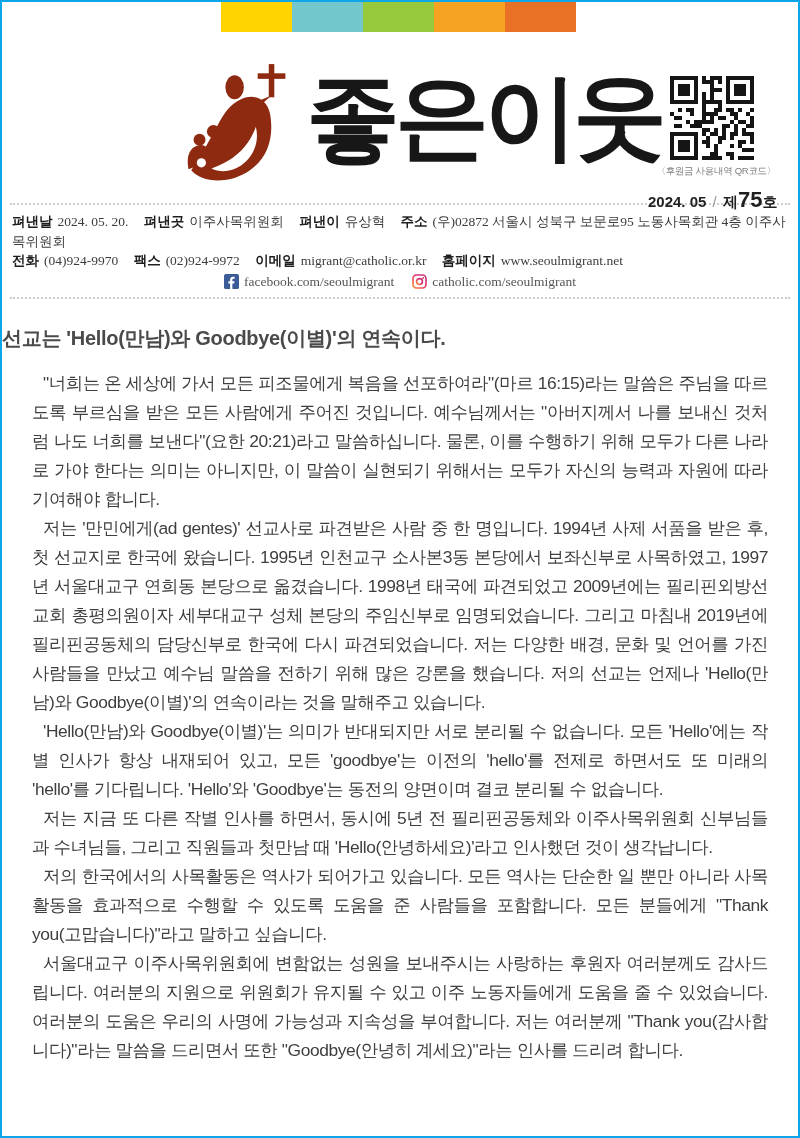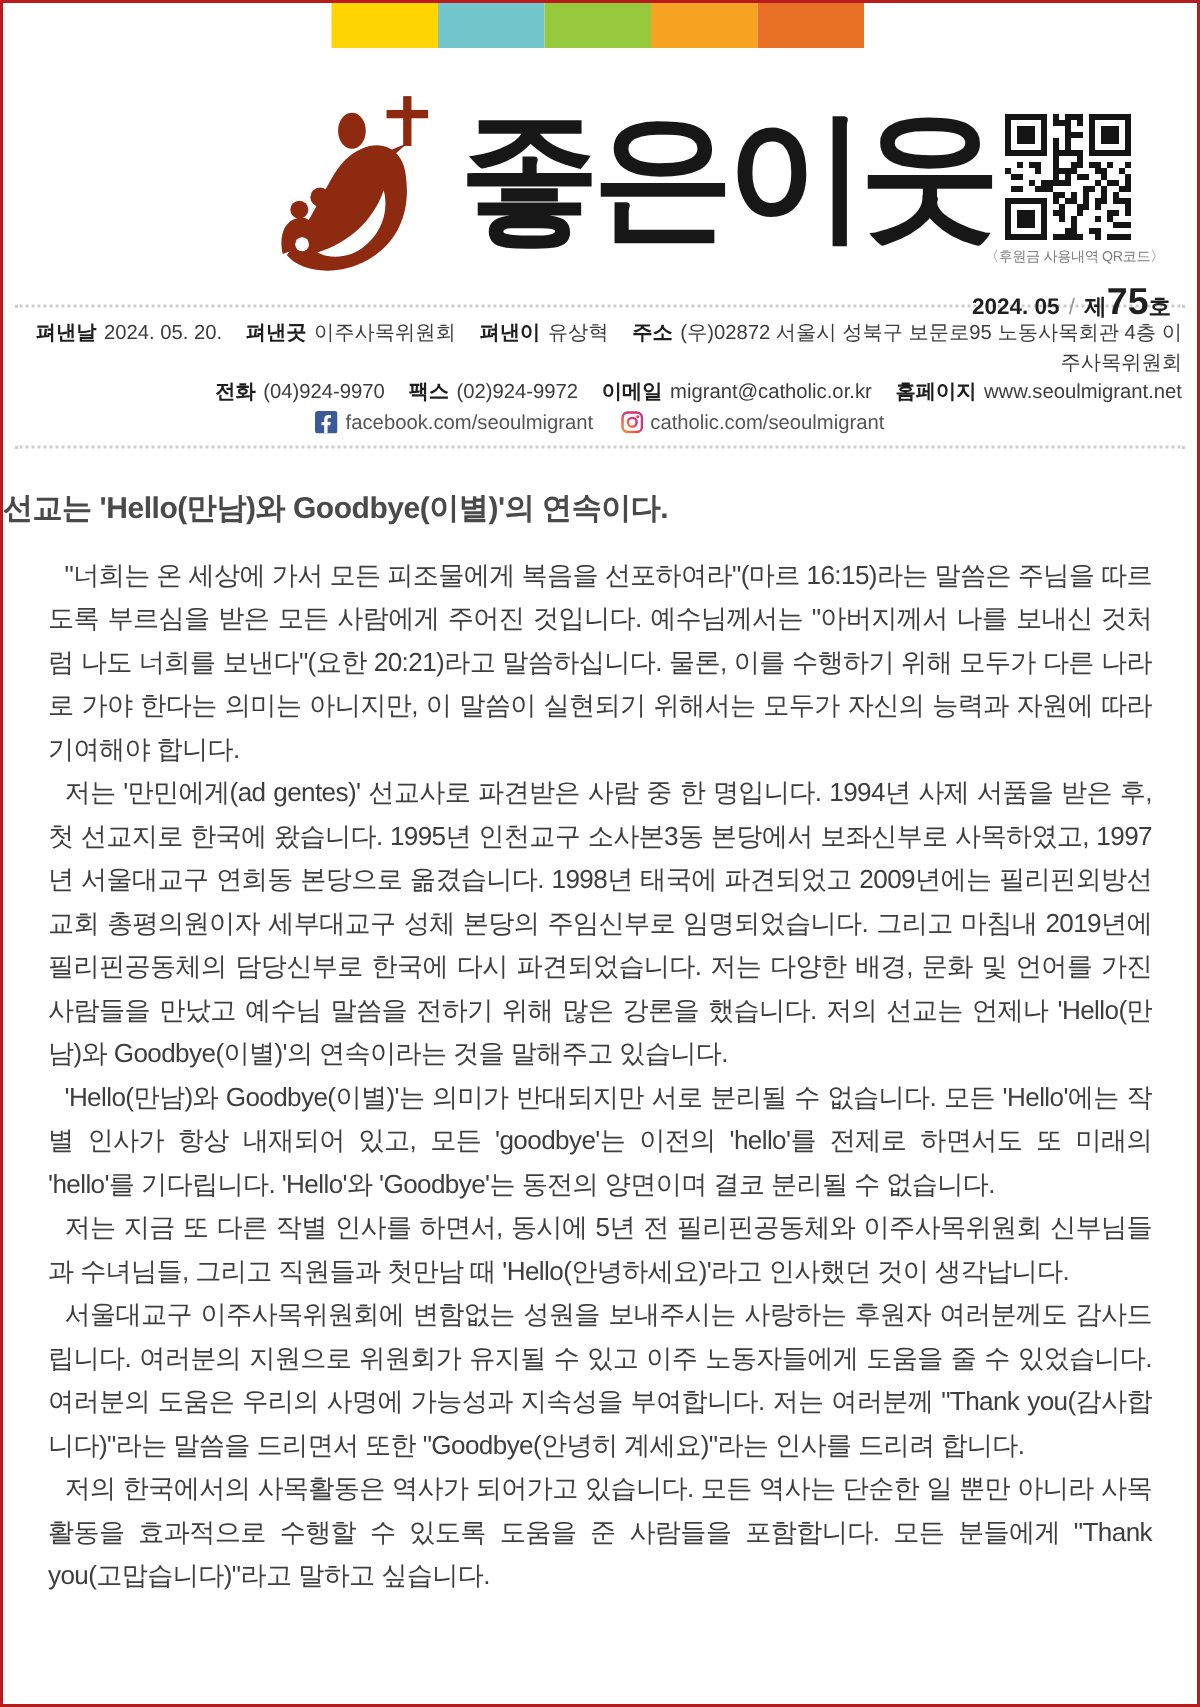--- a/index.html
+++ b/index.html
@@ -1,41 +1,41 @@
 <!DOCTYPE html>
 <html><head>
 <meta charset="utf-8">
 <style>
   html,body{margin:0;padding:0;background:#e9e9e9;}
   .page{
     width:800px;height:1138px;margin:0 auto;position:relative;
-    background:#fff;border:2px solid #b91c1c;box-sizing:border-box;overflow:hidden;
+    background:#fff;border:2px solid #0ea5e9;box-sizing:border-box;overflow:hidden;
     font-family:"Liberation Sans","DejaVu Sans",sans-serif;color:#3e3e3e;
   }
   
   .color-bars{position:absolute;top:0;left:219px;display:flex;}
   .color-bars div{width:71px;height:30px;}
   
   .masthead{position:relative;height:201px;}
   .logo-row{position:absolute;left:180px;top:54px;display:flex;align-items:flex-start;}
   .logo-mark svg{width:120px;height:138px;display:block;}
   .logo-text{
     font-size:94px;font-weight:900;color:#171717;line-height:1.25;
     letter-spacing:-5px;margin-left:4px;margin-top:2px;white-space:nowrap;
   }
   .issue-box{position:absolute;right:22px;top:74px;width:128px;text-align:right;}
   .qr{width:84px;height:84px;margin:0 auto;}
   .qr-caption{font-size:9.5px;color:#7c7c7c;margin-top:5px;white-space:nowrap;letter-spacing:-0.3px;}
   .issue-line{margin-top:9px;font-size:15px;font-weight:bold;color:#1f1f1f;white-space:nowrap;}
   .issue-line .sep{color:#9a9a9a;font-weight:normal;padding:0 2px;}
-  .issue-line .num{font-size:25px;margin-top:12px;}
+  .issue-line .num{font-size:22px;margin-top:12px;}
   
   .dotted{border:none;border-top:2px dotted #cdcdcd;margin:0 8px;}
   
-  .meta{padding:7px 10px 6px;text-align:right;font-size:13.5px;line-height:19.5px;color:#3c3c3c;}
+  .meta{padding:7px 10px 6px;text-align:left;font-size:13.5px;line-height:19.5px;color:#3c3c3c;font-family:Liberation Serif, serif;}
   .meta .pair{white-space:nowrap;}
   .meta .label{font-weight:bold;color:#1e1e1e;margin:0 5px 0 12px;}
   .meta .pair:first-child .label{margin-left:0;}
   .social-row{display:flex;justify-content:center;align-items:center;gap:18px;color:#555;margin-top:1px;}
   .social-item{display:flex;align-items:center;gap:5px;}
   .social-item svg{display:block;}
   
   .section-head{margin:25px 0 0 58px;}
   .section-bar{width:56px;height:7px;margin-left:2px;}
   .section-title{font-size:25px;font-weight:bold;margin-top:9px;letter-spacing:-0.5px;}
@@ -262,18 +262,18 @@
   <hr class="dotted">
 
 
   <div class="article-title">선교는 'Hello(만남)와 Goodbye(이별)'의 연속이다.</div>
 
   <div class="body-text">
     <p>"너희는 온 세상에 가서 모든 피조물에게 복음을 선포하여라"(마르 16:15)라는 말씀은 주님을 따르도록 부르심을 받은 모든 사람에게 주어진 것입니다. 예수님께서는 "아버지께서 나를 보내신 것처럼 나도 너희를 보낸다"(요한 20:21)라고 말씀하십니다. 물론, 이를 수행하기 위해 모두가 다른 나라로 가야 한다는 의미는 아니지만, 이 말씀이 실현되기 위해서는 모두가 자신의 능력과 자원에 따라 기여해야 합니다.</p>
     <p>저는 '만민에게(ad gentes)' 선교사로 파견받은 사람 중 한 명입니다. 1994년 사제 서품을 받은 후, 첫 선교지로 한국에 왔습니다. 1995년 인천교구 소사본3동 본당에서 보좌신부로 사목하였고, 1997년 서울대교구 연희동 본당으로 옮겼습니다. 1998년 태국에 파견되었고 2009년에는 필리핀외방선교회 총평의원이자 세부대교구 성체 본당의 주임신부로 임명되었습니다. 그리고 마침내 2019년에 필리핀공동체의 담당신부로 한국에 다시 파견되었습니다. 저는 다양한 배경, 문화 및 언어를 가진 사람들을 만났고 예수님 말씀을 전하기 위해 많은 강론을 했습니다. 저의 선교는 언제나 'Hello(만남)와 Goodbye(이별)'의 연속이라는 것을 말해주고 있습니다.</p>
     <p>'Hello(만남)와 Goodbye(이별)'는 의미가 반대되지만 서로 분리될 수 없습니다. 모든 'Hello'에는 작별 인사가 항상 내재되어 있고, 모든 'goodbye'는 이전의 'hello'를 전제로 하면서도 또 미래의 'hello'를 기다립니다. 'Hello'와 'Goodbye'는 동전의 양면이며 결코 분리될 수 없습니다.</p>
     <p>저는 지금 또 다른 작별 인사를 하면서, 동시에 5년 전 필리핀공동체와 이주사목위원회 신부님들과 수녀님들, 그리고 직원들과 첫만남 때 'Hello(안녕하세요)'라고 인사했던 것이 생각납니다.</p>
+    <p>저의 한국에서의 사목활동은 역사가 되어가고 있습니다. 모든 역사는 단순한 일 뿐만 아니라 사목활동을 효과적으로 수행할 수 있도록 도움을 준 사람들을 포함합니다. 모든 분들에게 "Thank you(고맙습니다)"라고 말하고 싶습니다.</p>
     <p>서울대교구 이주사목위원회에 변함없는 성원을 보내주시는 사랑하는 후원자 여러분께도 감사드립니다. 여러분의 지원으로 위원회가 유지될 수 있고 이주 노동자들에게 도움을 줄 수 있었습니다. 여러분의 도움은 우리의 사명에 가능성과 지속성을 부여합니다. 저는 여러분께 "Thank you(감사합니다)"라는 말씀을 드리면서 또한 "Goodbye(안녕히 계세요)"라는 인사를 드리려 합니다.</p>
-    <p>저의 한국에서의 사목활동은 역사가 되어가고 있습니다. 모든 역사는 단순한 일 뿐만 아니라 사목활동을 효과적으로 수행할 수 있도록 도움을 준 사람들을 포함합니다. 모든 분들에게 "Thank you(고맙습니다)"라고 말하고 싶습니다.</p>
 
   </div>
 
 </div>
 
 </body></html>

